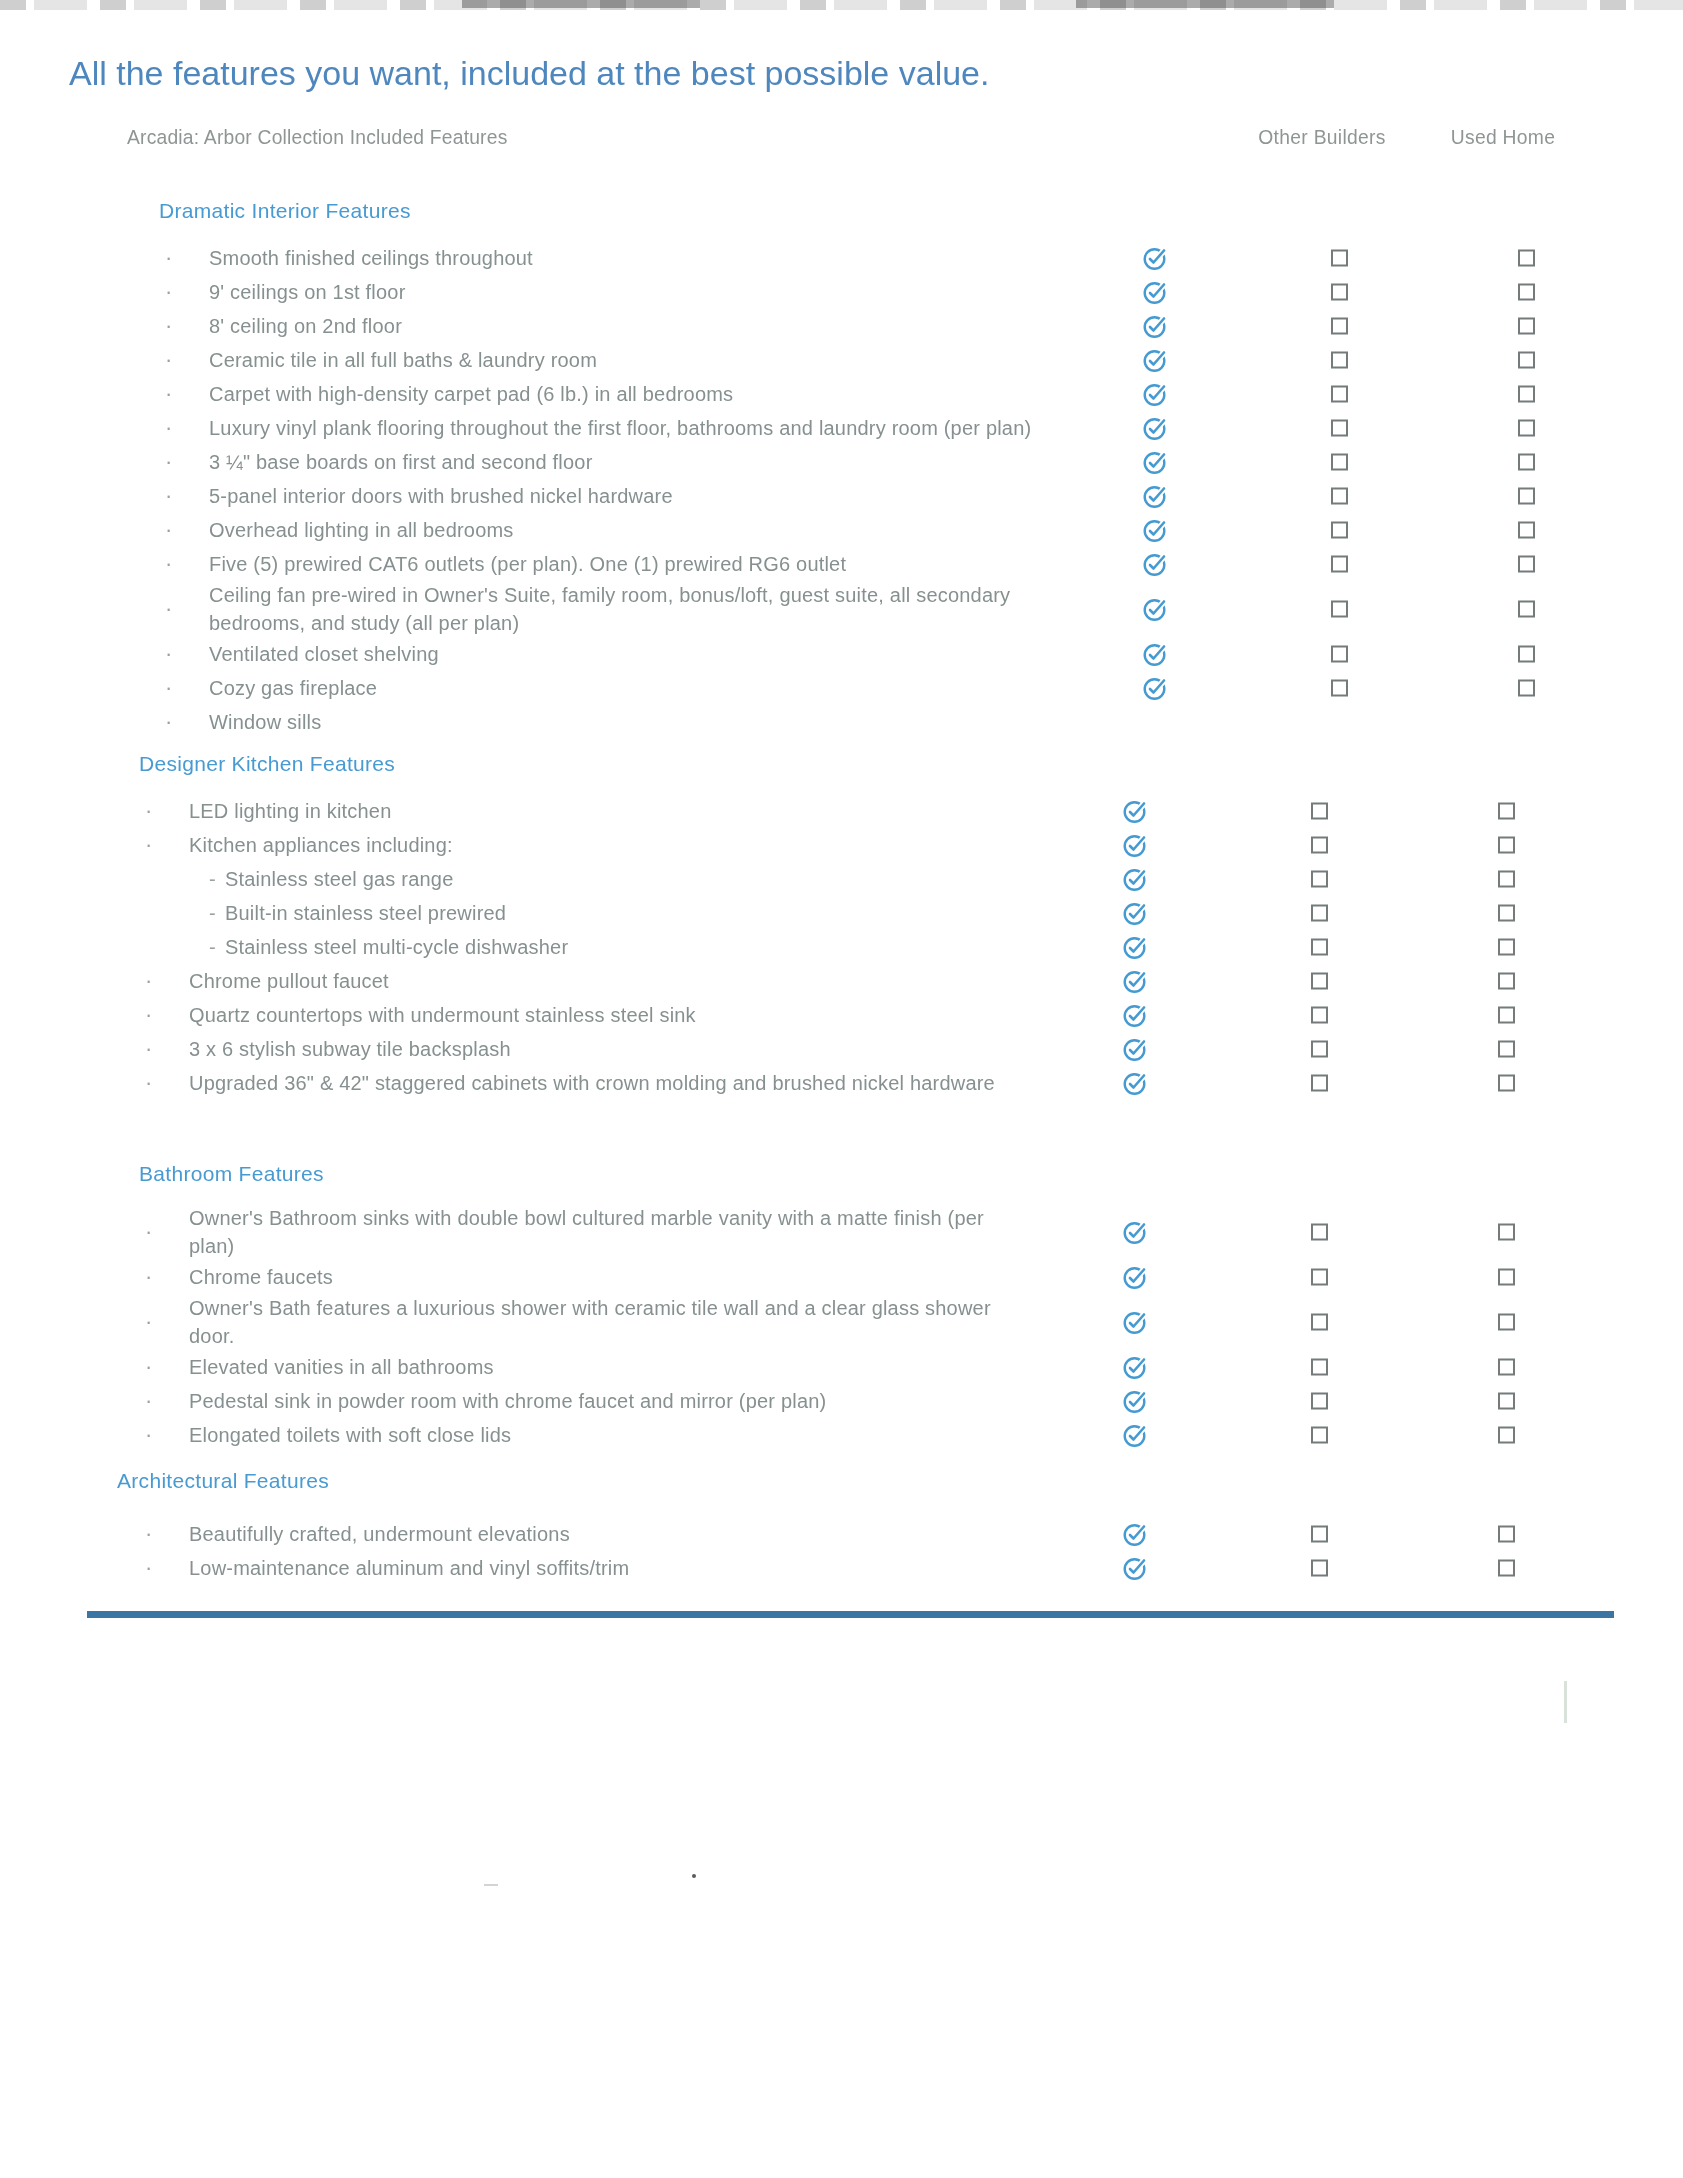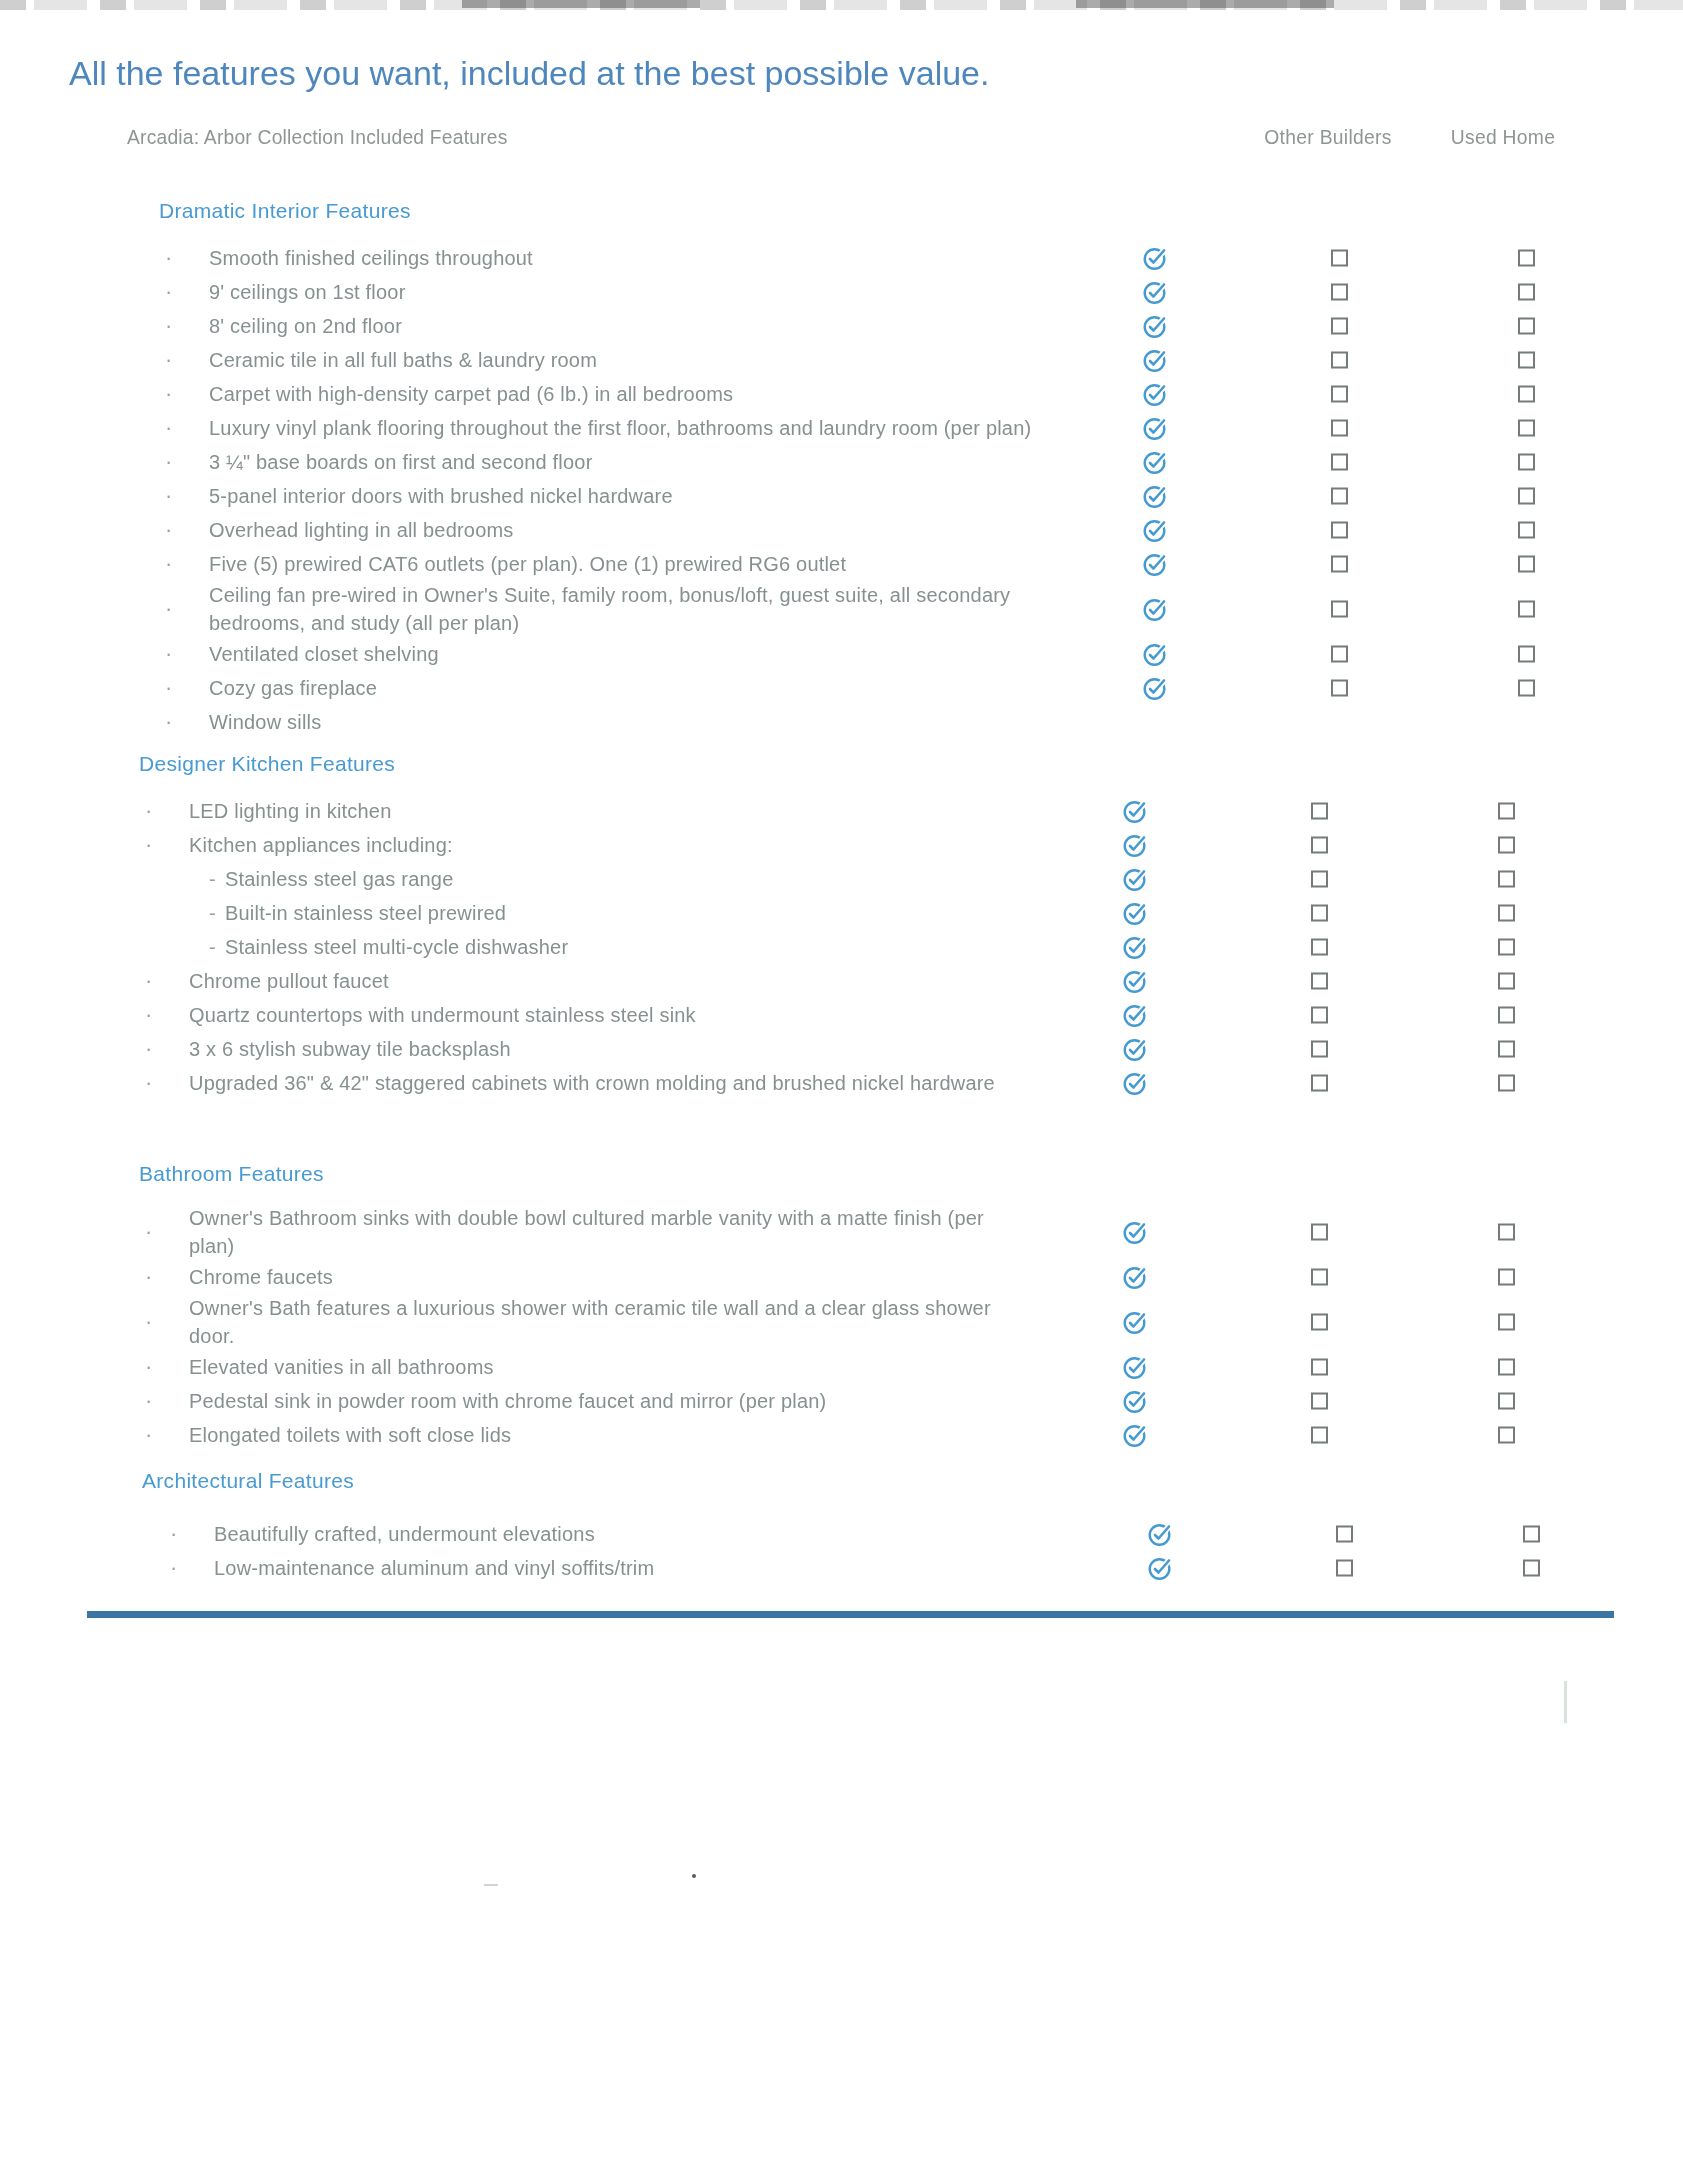--- a/index.html
+++ b/index.html
@@ -30,31 +30,31 @@
   .content{padding-top:51px;}
 
   .title{
     margin:0 0 0 69px;font-size:34px;line-height:44px;font-weight:500;
     color:var(--title-blue);letter-spacing:0;
   }
 
   .table-header{position:relative;margin-top:32px;height:26px;}
   .subtitle{position:absolute;left:127px;top:0;font-size:19.3px;color:#8f9595;letter-spacing:0.2px;}
   .col-label{position:absolute;top:0;transform:translateX(-50%);font-size:19.3px;color:#8f9595;letter-spacing:0.3px;white-space:nowrap;}
-  .col-label.c1{left:1322px;margin-left:6px;}
+  .col-label.c1{left:1322px;}
   .col-label.c2{left:1503px;}
 
   .section-heading{
     margin:0 0 0 139px;font-size:21px;font-weight:500;
     color:var(--heading-blue);letter-spacing:0.3px;
   }
   #section-0{margin-top:46px;padding-left:20px;}
   #section-1{margin-top:13px;}
   #section-2{margin-top:62px;}
-  #section-3{margin-top:17px;padding-left:25px;}
+  #section-3{margin-top:17px;}
   #section-3 .section-heading{margin-left:117px;}
   .feature-list{margin-top:18px;}
   #section-3 .feature-list{margin-top:24px;}
 
   .row{
     position:relative;min-height:34px;display:flex;align-items:center;
     padding-left:145px;width:1683px;
   }
   .bullet{width:44px;flex:none;color:#9aa1a1;font-size:22px;line-height:20px;}
   .row.sub{padding-left:209px;}

